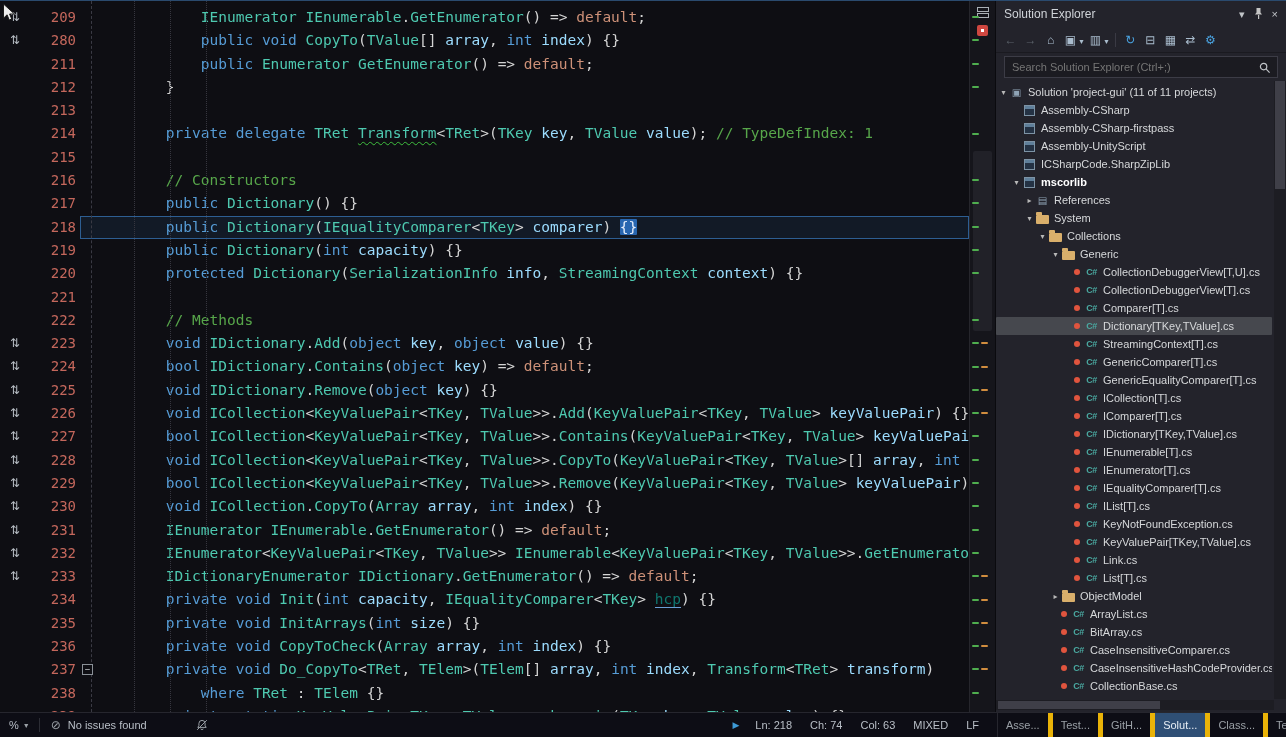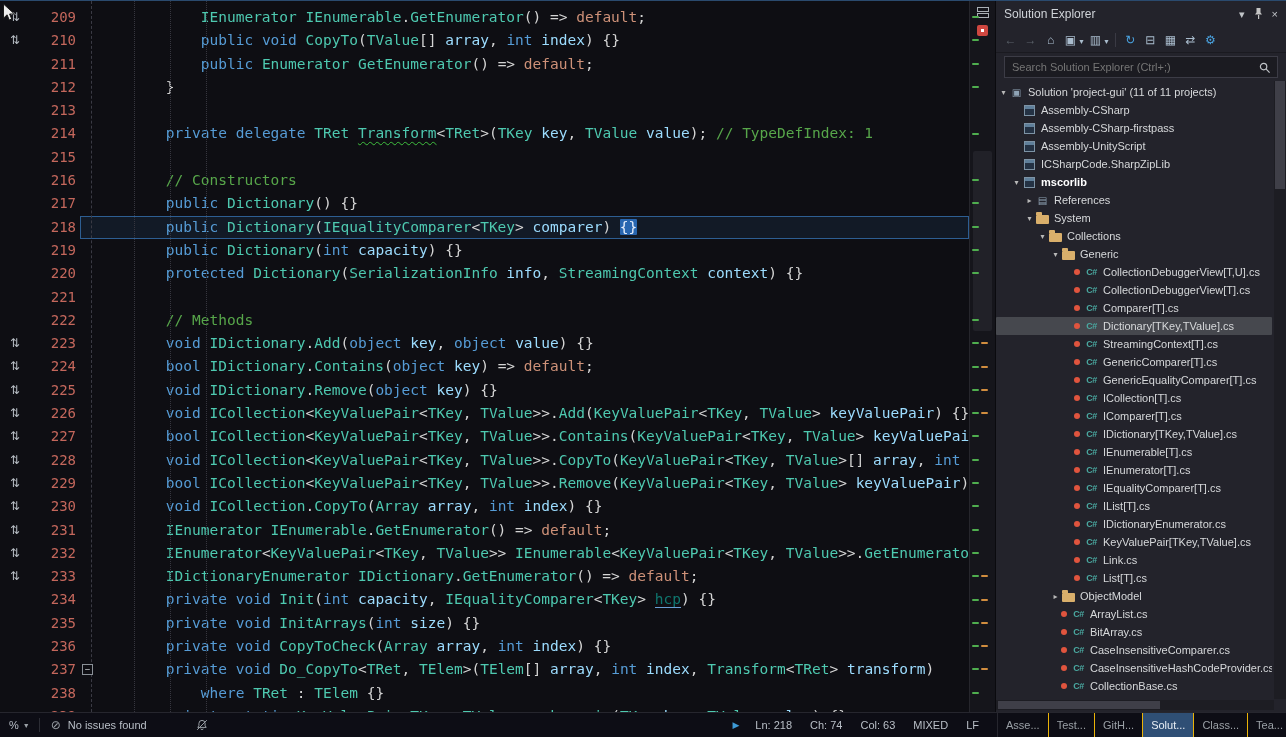--- a/index.html
+++ b/index.html
@@ -73,21 +73,21 @@
   .st-zoom{display:flex;align-items:center;gap:4px;padding:0 9px;height:100%}
   .st-caret{font-size:7px;color:#9aa0a6}
   .st-sep{width:1px;height:14px;background:#2c2d35}
   .st-msg{display:flex;align-items:center;gap:7px;padding:0 11px;height:100%}
   .st-noicon{color:#9aa0a6;font-size:12px;font-family:"DejaVu Sans",sans-serif}
   .bellwrap{margin-left:42px;display:flex;align-items:center}
   .st-right{margin-left:auto;display:flex;align-items:center;height:100%}
   .st-field{margin-right:18px}
   .st-run{color:#3e9ad6;font-size:9px;margin-right:16px;font-family:"DejaVu Sans",sans-serif}
   .st-tabs{width:289px;height:100%;display:flex;align-items:stretch;border-left:1px solid #26262e}
-  .st-tab{display:flex;align-items:center;padding:12px 8px;color:#9aa0a6;border-right:1px solid #eab308}
+  .st-tab{display:flex;align-items:center;padding:12px 8px;color:#9aa0a6;border-right:5px solid #eab308}
   .st-tab.active{background:#2f4f75;color:#e8eef5}
 
   .cursor{position:absolute;left:2px;top:2px;z-index:99;pointer-events:none}
 </style>
 </head>
 <body>
 
 <div class="app">
   <div class="main">
 
@@ -96,21 +96,21 @@
           <div class="row">
             <div class="gl">⇅</div>
             <div class="ln">209</div>
             <div class="area">
               <div class="fold"></div>
               <div class="code"><span class="w">            </span><span class="t">IEnumerator</span><span class="w"> </span><span class="t">IEnumerable</span><span class="w">.</span><span class="t">GetEnumerator</span><span class="w">() =&gt; </span><span class="d">default</span><span class="w">;</span></div>
             </div>
           </div>
           <div class="row">
             <div class="gl">⇅</div>
-            <div class="ln">210</div>
+            <div class="ln">280</div>
             <div class="area">
               <div class="fold"></div>
               <div class="code"><span class="w">            </span><span class="k">public</span><span class="w"> </span><span class="k">void</span><span class="w"> </span><span class="t">CopyTo</span><span class="w">(</span><span class="t">TValue</span><span class="w">[] </span><span class="p">array</span><span class="w">, </span><span class="k">int</span><span class="w"> </span><span class="p">index</span><span class="w">) {}</span></div>
             </div>
           </div>
           <div class="row">
             <div class="gl"></div>
             <div class="ln">211</div>
             <div class="area">
               <div class="fold"></div>
@@ -608,21 +608,21 @@
               <span class="csicon">C#</span>
             </span>
             <span class="lbl">IList[T].cs</span>
           </div>
           <div class="trow" style="padding-left: 67px;">
             <span class="arrow"></span>
             <span class="dot"></span>
             <span class="icon-slot">
               <span class="csicon">C#</span>
             </span>
-            <span class="lbl">IDictionaryEnumerator.cs</span>
+            <span class="lbl">KeyNotFoundException.cs</span>
           </div>
           <div class="trow" style="padding-left: 67px;">
             <span class="arrow"></span>
             <span class="dot"></span>
             <span class="icon-slot">
               <span class="csicon">C#</span>
             </span>
             <span class="lbl">KeyValuePair[TKey,TValue].cs</span>
           </div>
           <div class="trow" style="padding-left: 67px;">

